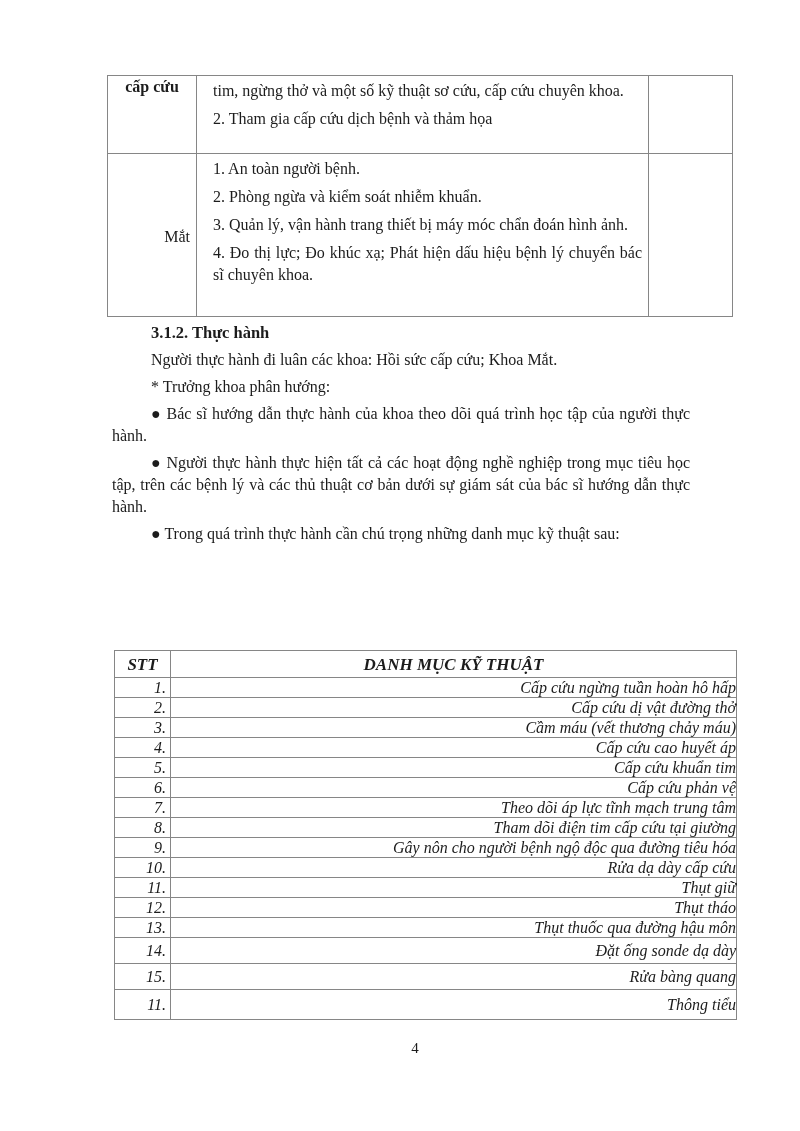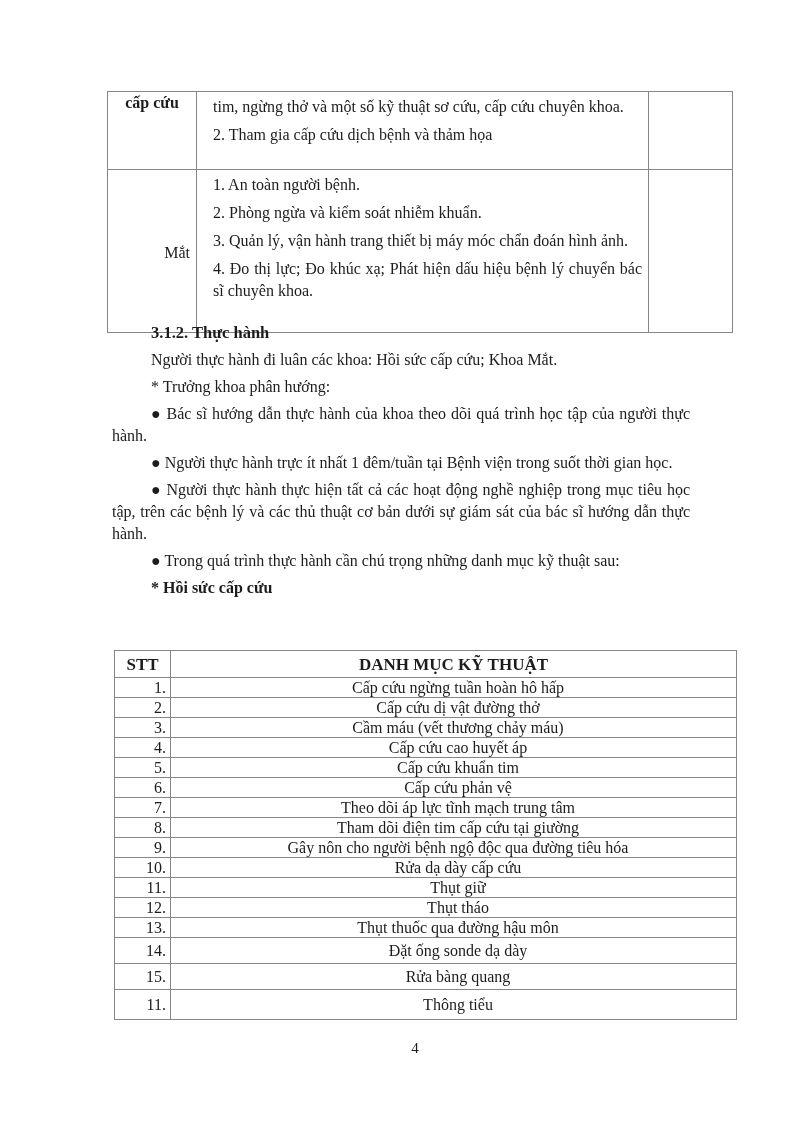--- a/index.html
+++ b/index.html
@@ -3,43 +3,43 @@
 <meta charset="utf-8">
 <style>
   html,body{margin:0;padding:0;background:#ffffff;}
   .page{
     position:relative;width:800px;height:1131px;background:#ffffff;overflow:hidden;
     font-family:"Liberation Serif","DejaVu Serif",serif;color:#1c1c1c;font-size:16px;
   }
   table{border-collapse:collapse;table-layout:fixed;}
 
   
-  .t1{position:absolute;left:107px;top:91px;width:625px;}
+  .t1{position:absolute;left:107px;top:75px;width:625px;}
   .t1 td{border:1px solid #868686;vertical-align:top;padding:4px 6px 1px 16px;}
   .t1 p{margin:0 0 6px 0;line-height:22px;text-align:justify;}
   .t1 td.lbl{text-align:center;padding:2px 2px;font-weight:bold;}
   .t1 td.lbl-mid{text-align:right;vertical-align:middle;font-weight:normal;}
   .t1 tr.r0{height:78px;}
   .t1 tr.r1{height:163px;}
 
   
   .content{position:absolute;left:112px;top:322px;width:578px;line-height:22px;}
   .content .hd{font-size:16.5px;font-weight:bold;margin:0 0 5px 0;text-indent:39px;}
   .content p{margin:0 0 5px 0;text-indent:39px;text-align:justify;}
   .content p.sub{font-weight:bold;text-align:left;}
 
   
   .t2{position:absolute;left:114px;top:650px;width:622px;}
-  .t2 th,.t2 td{border:1px solid #868686;line-height:19px;padding:0;}
+  .t2 th,.t2 td{border:1px solid #868686;line-height:19px;padding:0;font-style:italic;}
   .t2 th{height:26px;text-align:center;font-size:17px;font-weight:bold;vertical-align:middle;}
   .t2 tr{height:20px;}
   .t2 tr.tall{height:26px;}
   .t2 tr.taller{height:30px;}
   .t2 td.stt{text-align:right;padding-right:4px;vertical-align:middle;}
-  .t2 td.name{text-align:center;padding-left:9px;vertical-align:middle;}
+  .t2 td.name{text-align:right;padding-left:9px;vertical-align:middle;}
 
   .pageno{position:absolute;top:1040px;left:380px;width:70px;text-align:center;font-size:15px;}
 </style>
 </head>
 <body>
 
 <div class="page">
 
   <table class="t1">
     <colgroup>
@@ -67,24 +67,22 @@
         <td></td>
       </tr>
     </tbody>
   </table>
 
   <div class="content">
     <div class="hd">3.1.2. Thực hành</div>
     <p>Người thực hành đi luân các khoa: Hồi sức cấp cứu; Khoa Mắt.</p>
     <p>* Trưởng khoa phân hướng:</p>
     <p>● Bác sĩ hướng dẫn thực hành của khoa theo dõi quá trình học tập của người thực hành.</p>
-    <p>● Người thực hành trực ít nhất 1 đêm/tuần tại Bệnh viện trong suốt thời gian học.</p>
     <p>● Người thực hành thực hiện tất cả các hoạt động nghề nghiệp trong mục tiêu học tập, trên các bệnh lý và các thủ thuật cơ bản dưới sự giám sát của bác sĩ hướng dẫn thực hành.</p>
     <p>● Trong quá trình thực hành cần chú trọng những danh mục kỹ thuật sau:</p>
-    <p class="sub">* Hồi sức cấp cứu</p>
   </div>
 
   <table class="t2">
     <colgroup>
         <col style="width:56px">
         <col style="width:566px">
       </colgroup>
     <thead>
       <tr>
         <th>STT</th>

